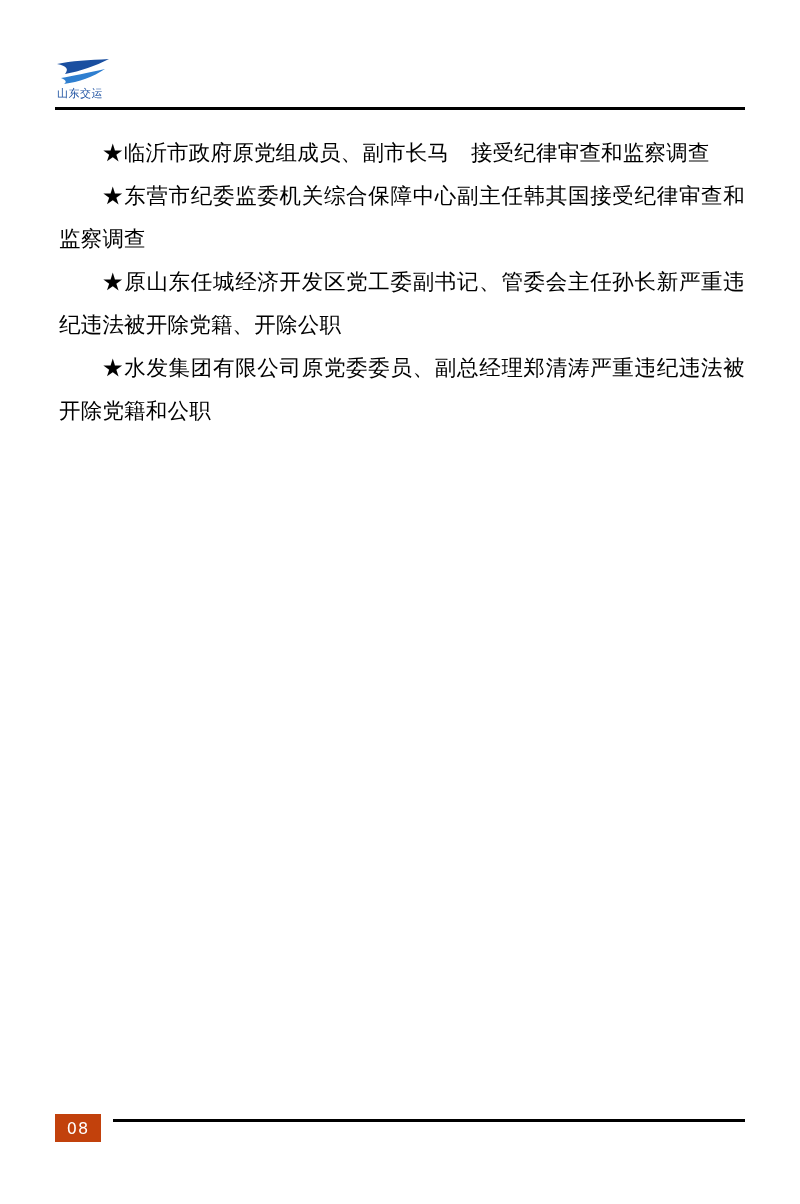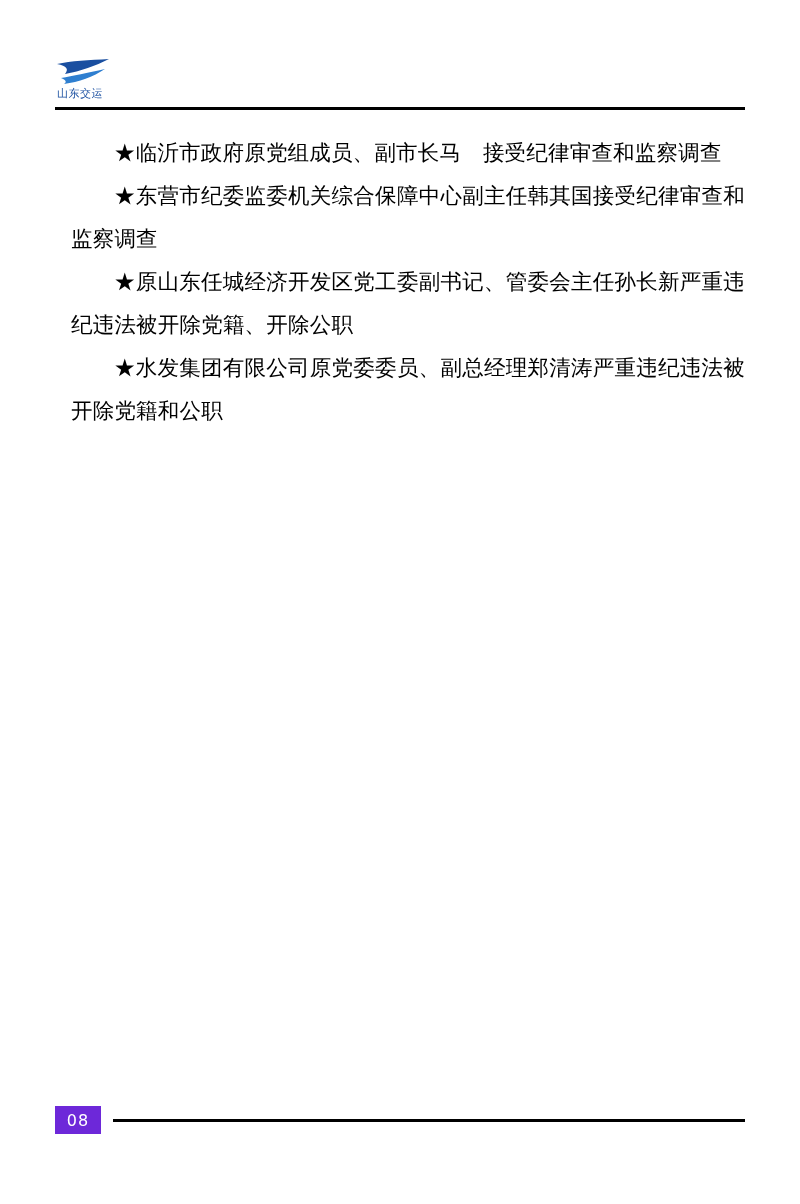--- a/index.html
+++ b/index.html
@@ -81,39 +81,39 @@
     left: 55px;
     top: 132px;
     width: 690px;
   }
   .para {
     font-size: 21.5px;
     line-height: 43px;
     text-align: justify;
     text-justify: inter-ideograph;
     text-indent: 2em;
-    margin: 0 0 0 16px;
+    margin: 0 0 0 4px;
     letter-spacing: 0.2px;
   }
 
   
   .footer {
     position: absolute;
     left: 55px;
     top: 1106px;
     width: 690px;
     height: 30px;
   }
   .page-num {
     position: absolute;
     left: 0;
-    top: 0;
+    top: 8px;
     width: 46px;
     height: 28px;
-    background: #6d28d9;
+    background: #c2410c;
     color: #ffffff;
     font-family: "DejaVu Sans", "Liberation Sans", sans-serif;
     font-size: 16px;
     display: flex;
     align-items: center;
     justify-content: center;
     letter-spacing: 1px;
   }
   .footer-rule {
     position: absolute;

